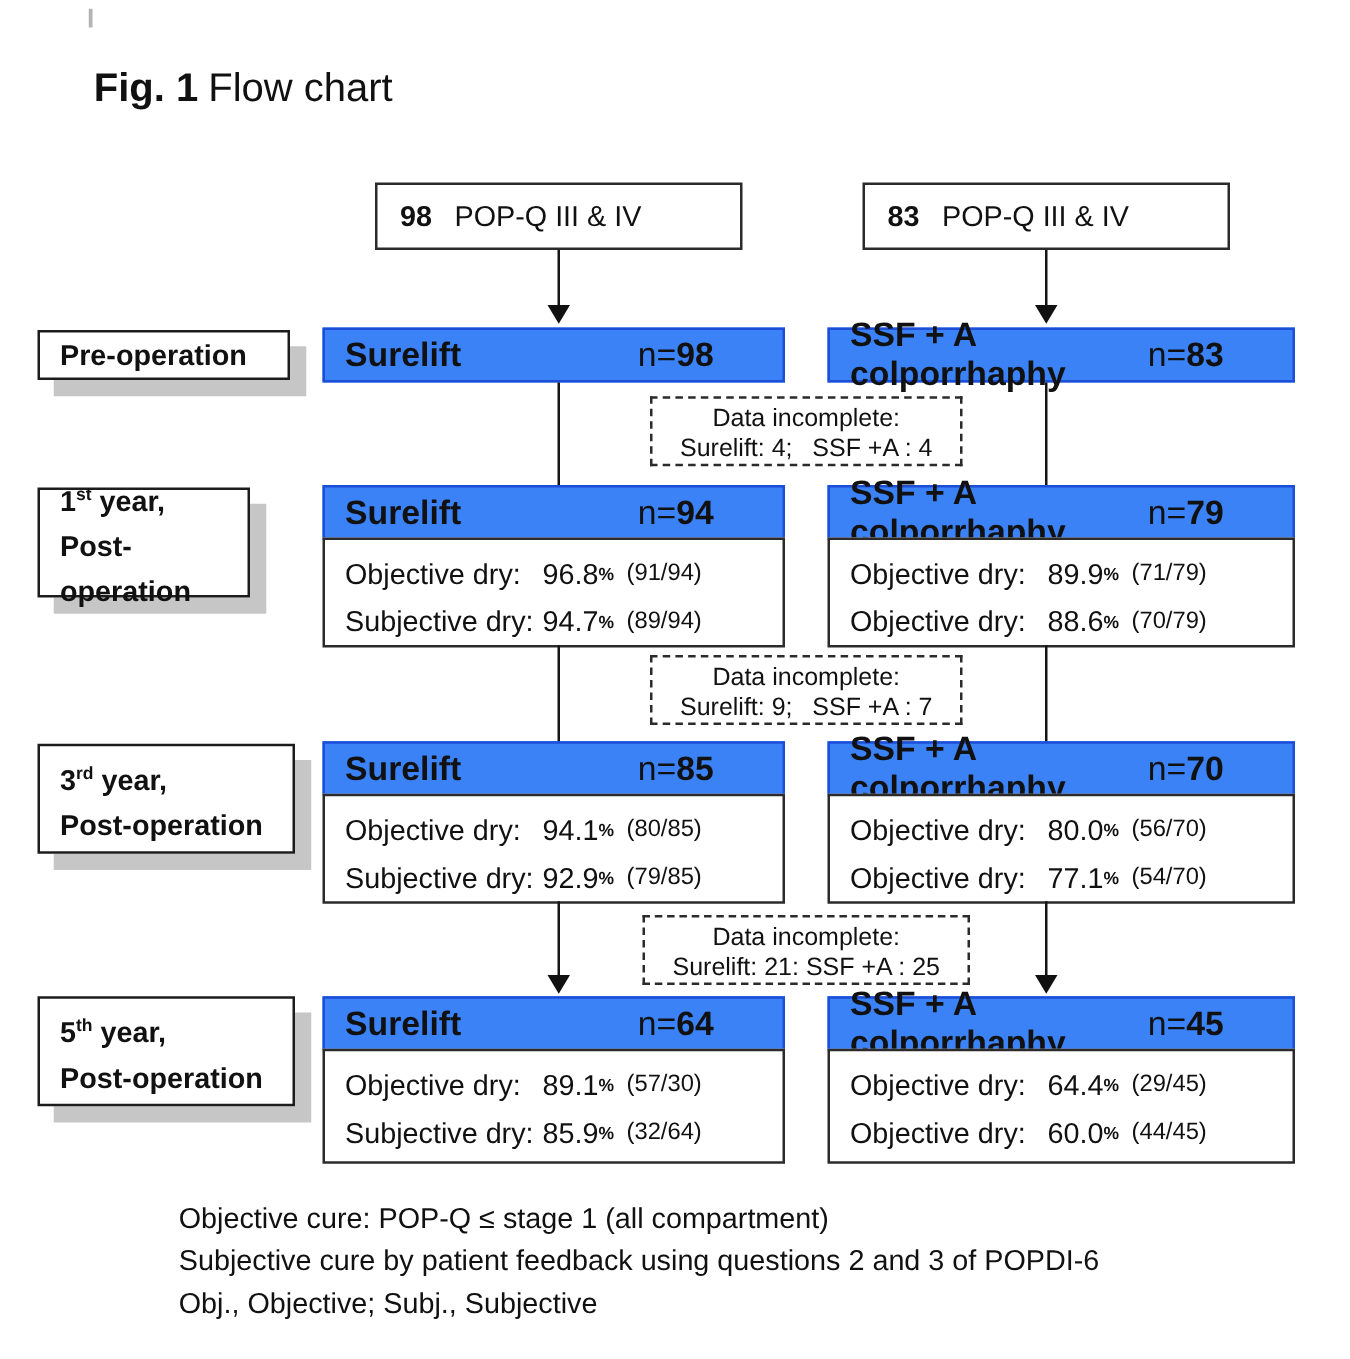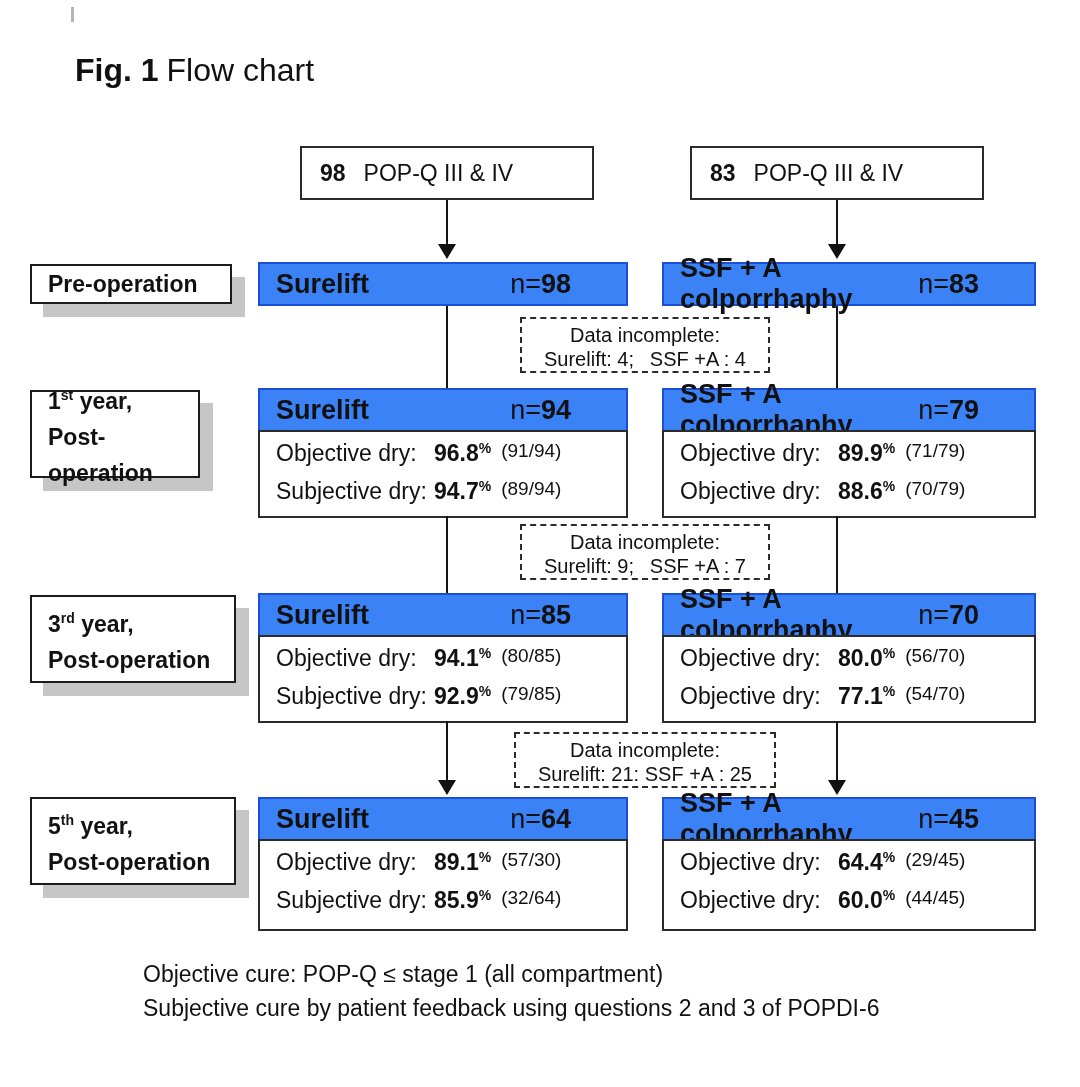--- a/index.html
+++ b/index.html
@@ -28,23 +28,23 @@
   .grp-hdr {
     position:absolute; height:44px; border:2px solid #1d4ed8; background:#3b82f6; box-sizing:border-box;
     display:flex; align-items:center; justify-content:space-between;
     padding:0 55px 0 16px; font-size:27px; font-weight:700;
   }
   .grp-hdr .n-prefix { font-weight:400; }
   .grp-body {
     position:absolute; border:2px solid #2b2b2b; background:#fff; box-sizing:border-box;
     padding:8px 0 0 16px; font-size:23px;
   }
-  .outcome { display:flex; align-items:flex-start; height:38px; }
+  .outcome { display:flex; align-items:center; height:38px; }
   .o-label { width:158px; }
-  .o-val { font-weight:700; }
+  .o-val { font-weight:400; }
   .o-pct { font-weight:700; font-size:14px; margin-right:10px; }
   .o-frac { font-size:19px; }
 
   .inc-box {
     position:absolute; border:2px dashed #2b2b2b; background:#fff; box-sizing:border-box;
     font-size:20px; padding-top:4px;
   }
   .inc-title { text-align:center; line-height:24px; }
   .inc-row { display:flex; justify-content:space-between; padding:0 22px; line-height:24px; }
 
@@ -248,15 +248,16 @@
       <span class="o-label">Objective dry:</span>
         <span class="o-val">60.0</span>
         <span class="o-pct">%</span>
         <span class="o-frac">(44/45)</span>
     </div>
   </div>
 
   <div class="footnotes">
     <div>Objective cure: POP-Q ≤ stage 1 (all compartment)</div>
     <div>Subjective cure by patient feedback using questions 2 and 3 of POPDI-6</div>
+    <div>Obj., Objective; Subj., Subjective</div>
   </div>
 
 </div>
 
 </body></html>

